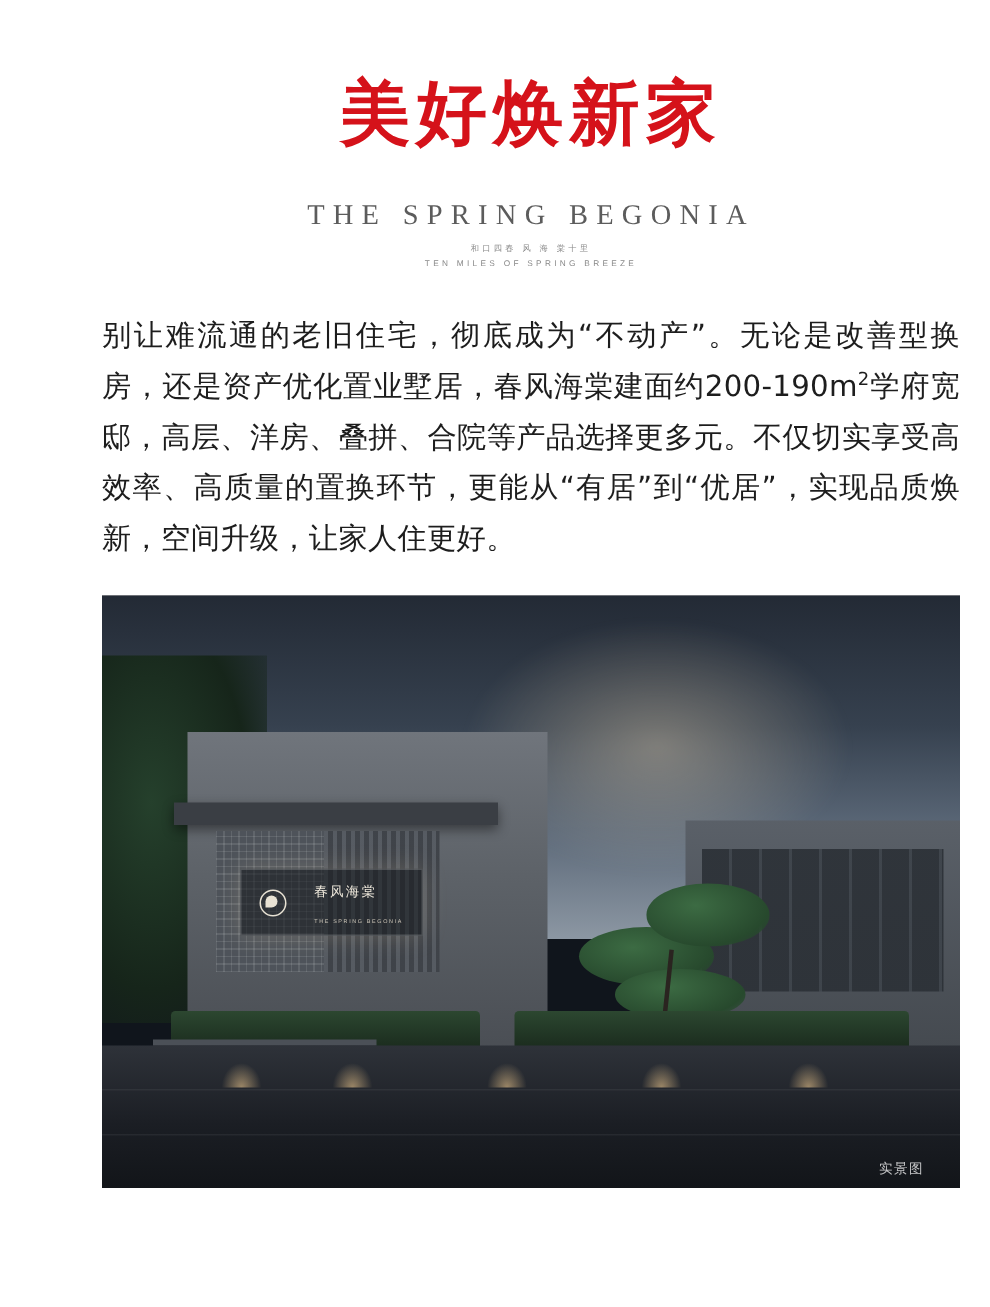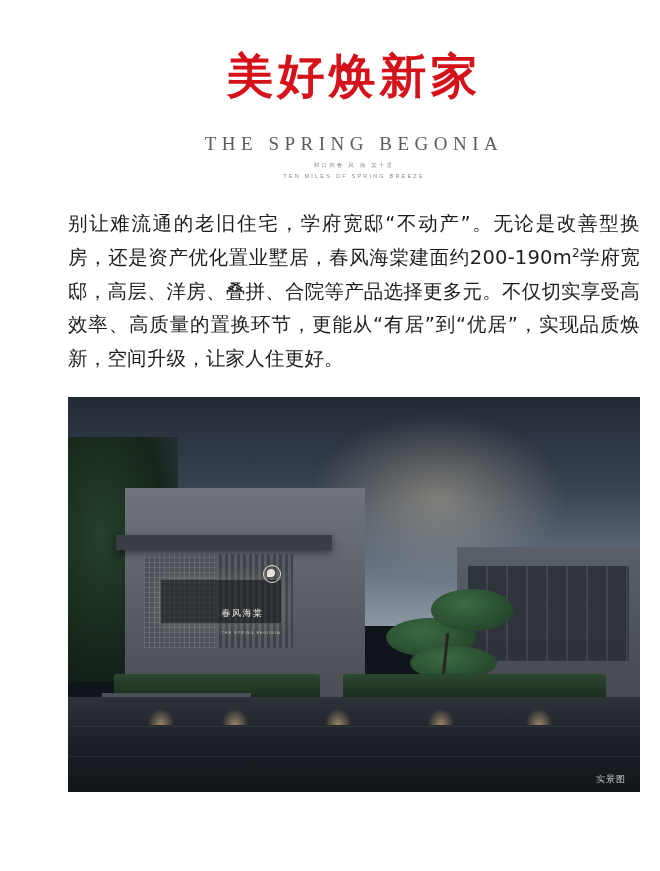--- a/index.html
+++ b/index.html
@@ -164,25 +164,24 @@
   }
 
   
   .sign {
     position: absolute;
     left: 16%; top: 46%;
     width: 21%; height: 11%;
     background: rgba(20,24,28,0.55);
     border: 1px solid rgba(255,255,255,0.18);
     display: flex;
-    align-items: flex-end;
+    align-items: center;
     justify-content: center;
     gap: 19px;
     box-shadow: 0 0 16px rgba(255,225,180,0.18);
-    flex-direction: column;
   }
   .sign .mark {
     width: 16px; height: 16px;
     border: 1.4px solid #e8e2d4;
     border-radius: 50%;
     position: relative;
     flex: none;
   }
   .sign .mark::after {
     content: "";
@@ -250,42 +249,42 @@
   
   .uplight {
     position: absolute;
     bottom: 17%;
     width: 26px; height: 16px;
     background: radial-gradient(ellipse at 50% 100%, rgba(255,214,150,0.55) 0%, rgba(255,214,150,0) 72%);
   }
 
   .photo-caption {
     position: absolute;
-    right: 14px; bottom: 6px;
+    right: 24px; bottom: 6px;
     font-size: 9px;
     color: rgba(255,255,255,0.75);
     letter-spacing: 1px;
   }
 </style>
 </head>
 <body>
 
 <div class="page">
 
   <div class="headline">
     <div class="headline-line l1">美好焕新家</div>
   </div>
 
   <div class="sub-lockup">
     <div class="sub-en">THE SPRING BEGONIA</div>
     <div class="sub-cn">和口四春 风 海 棠十里</div>
     <div class="sub-en2">TEN MILES OF SPRING BREEZE</div>
   </div>
 
-  <div class="body-copy"><span>别让难流通的老旧住宅，学府宽邸“不动产”。无论是改善型换房，还是资产优化置业墅居，春风海棠</span><span>建面约</span><span>200-190m</span><span class="sup">2</span><span>学府宽邸，高层、洋房、叠拼、合院等产品选择更多元。不仅切实享受高效率、高质量的置换环节，更能从“有居”到“优居”，实现品质焕新，空间升级，让家人住更好。</span></div>
+  <div class="body-copy"><span>别让难流通的老旧住宅，彻底成为“不动产”。无论是改善型换房，还是资产优化置业墅居，春风海棠</span><span>建面约</span><span>200-190m</span><span class="sup">2</span><span>学府宽邸，高层、洋房、叠拼、合院等产品选择更多元。不仅切实享受高效率、高质量的置换环节，更能从“有居”到“优居”，实现品质焕新，空间升级，让家人住更好。</span></div>
 
   <div class="photo-wrap">
     <div class="sky"></div>
     <div class="sky-glow"></div>
     <div class="tree-left"></div>
 
     <div class="bldg-main">
       <div class="canopy"></div>
       <div class="slats"></div>
       <div class="grill"></div>

